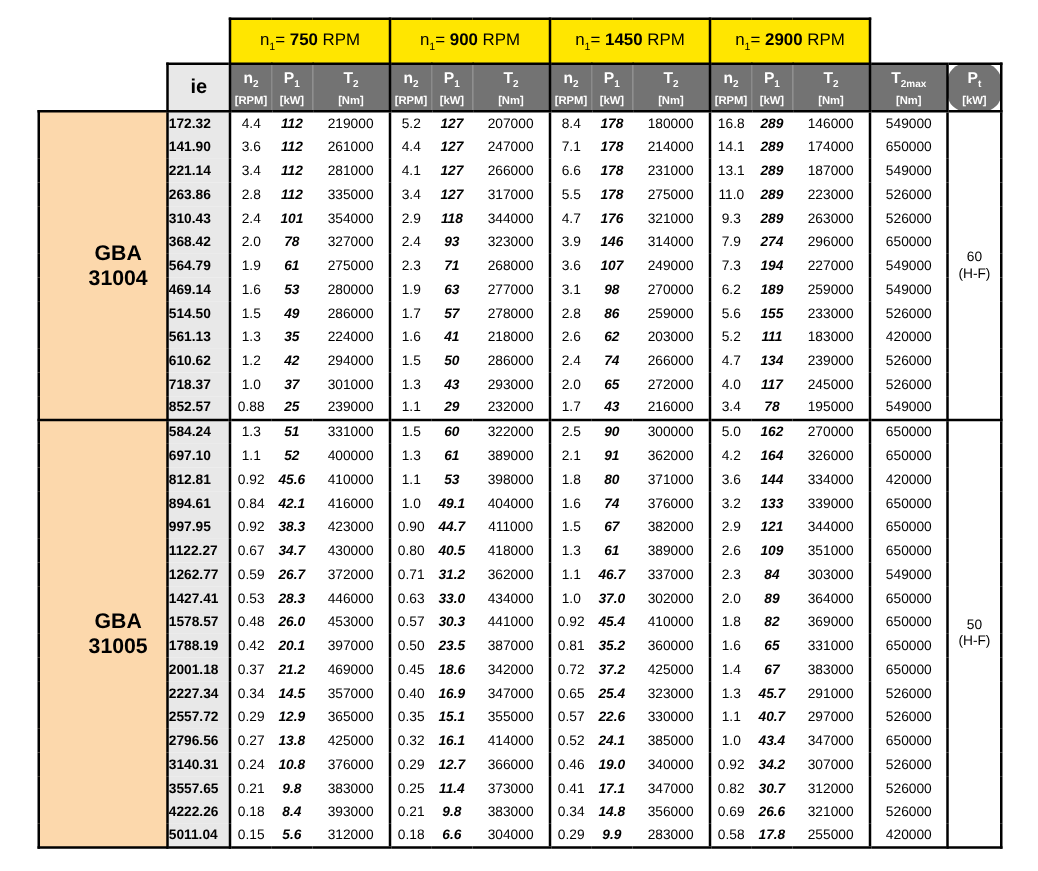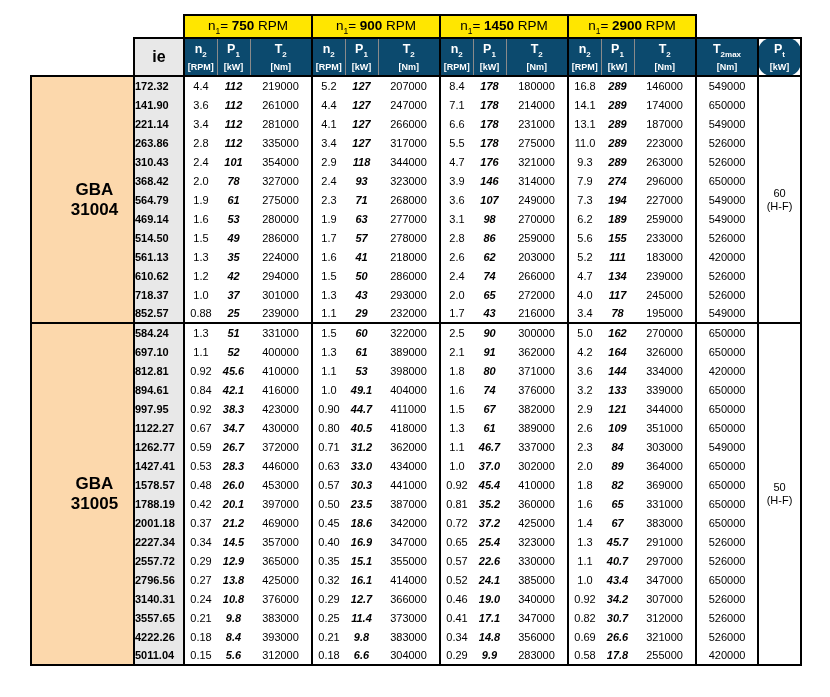--- a/index.html
+++ b/index.html
@@ -9,36 +9,36 @@
     background: #ffffff;
     font-family: "Liberation Sans", sans-serif;
     position: relative;
     -webkit-font-smoothing: antialiased;
   }
   .table-wrap { position: absolute; left: 30px; top: 14px; }
   table { border-collapse: collapse; table-layout: fixed; width: 770px; }
   td, th { padding: 0; font-weight: normal; vertical-align: middle; }
 
   
-  tr.speed-row { height: 23px; }
+  tr.speed-row { height: 36px; }
   .blank { border: none; background: transparent; }
   .speed {
     background: #FFE600;
     border: 2.5px solid #000;
     text-align: center;
     font-size: 13.5px;
     color: #000;
   }
   .speed b { font-weight: bold; }
   .speed sub { font-size: 8.5px; }
 
   
   tr.colhdr-row { height: 38px; }
   .hdr {
-    background: #0c4a6e; color: #ffffff;
+    background: #737373; color: #ffffff;
     text-align: center;
     border-top: 2.5px solid #000;
     border-bottom: 2.5px solid #000;
     border-left: 1px solid #8a8a8a;
     font-weight: bold;
   }
   .hdr.gs { border-left: 2.5px solid #000; }
   .hdr.end { border-right: 2.5px solid #000; border-radius: 14px; }
   .csym { display: block; font-size: 12.5px; line-height: 14px; font-weight: bold; }
   .csym sub { font-size: 8px; }

